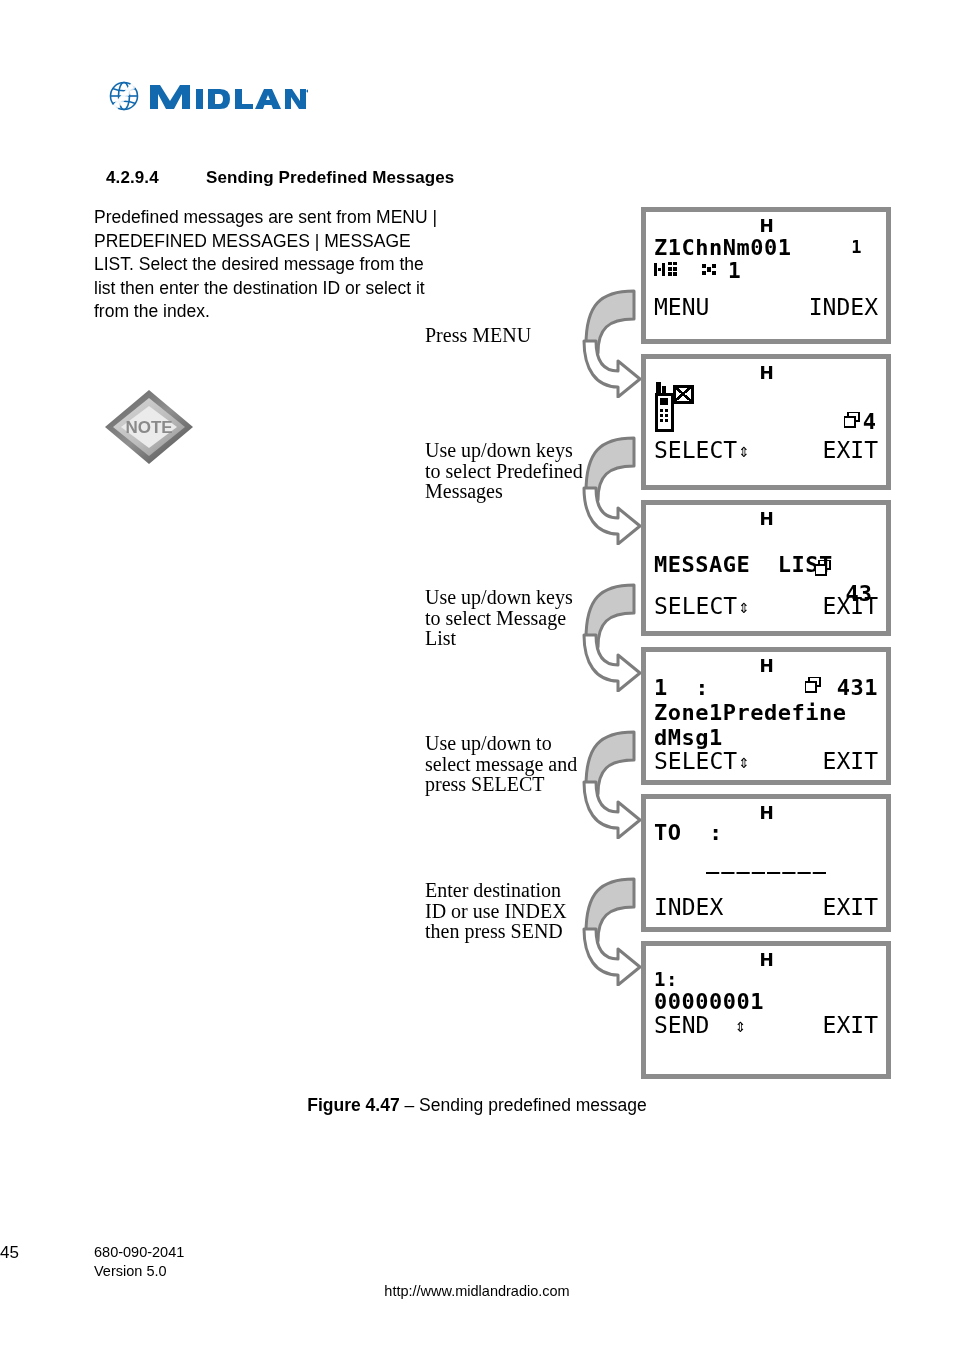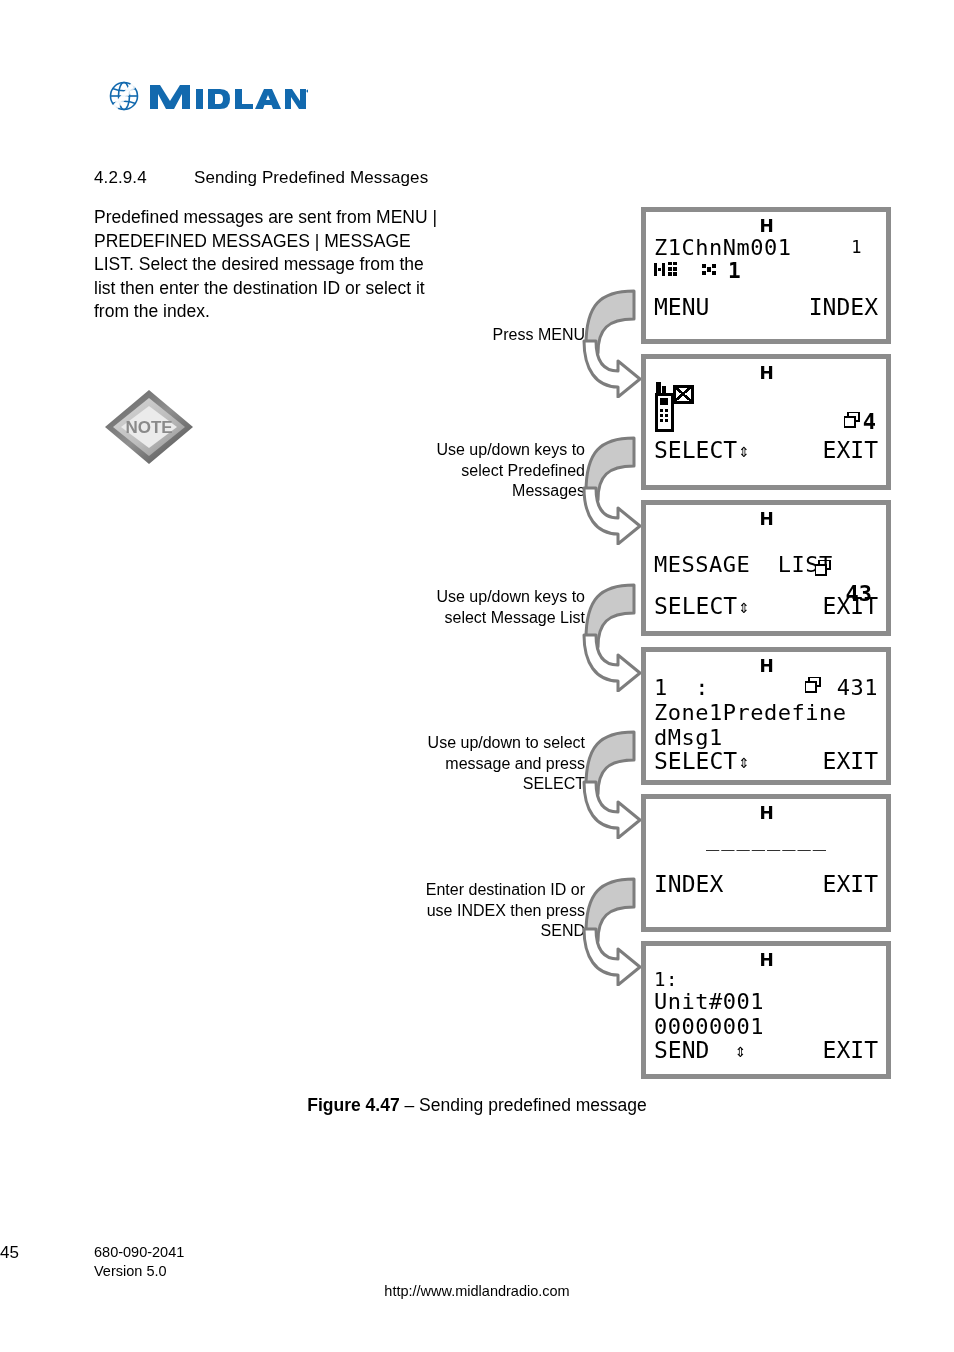--- a/index.html
+++ b/index.html
@@ -13,36 +13,36 @@
     overflow: hidden;
   }
 
   
   .logo-wrap { position:absolute; left:104px; top:76px; display:flex; align-items:center; }
   .logo-globe { width:40px; height:40px; position:relative; margin-right:4px; }
   .logo-text { font-size:0; line-height:0; }
   .logo-text svg { display:block; }
 
   
-  .heading { position:absolute; left:94px; top:168px; font-size:17px; font-weight:normal; letter-spacing:0.1px; }
+  .heading { position:absolute; left:106px; top:168px; font-size:17px; font-weight:bold; letter-spacing:0.1px; }
   .heading .num { display:inline-block; width:100px; }
 
   
   .para {
     position:absolute; left:94px; top:206px; width:345px;
     font-size:17.5px; line-height:23.5px; color:#000;
   }
 
   
   .note-icon { position:absolute; left:101px; top:386px; width:96px; height:82px; }
 
   
   .step-label {
-    position:absolute; width:160px; text-align:right;
-    font-size:16px; line-height:20.5px; color:#000;
+    position:absolute; width:160px; text-align:left;
+    font-size:20px; line-height:20.5px; color:#000;font-family:Liberation Serif, serif;
   }
 
   
   .arrow { position:absolute; width:66px; height:115px; }
 
   
   .lcd {
     position:absolute; left:641px; width:250px;
     border:5px solid #8c8c8c;
     background:#ffffff;
@@ -50,21 +50,21 @@
   }
   .lcd-inner { position:relative; width:100%; height:100%; }
 
   .lcd-head {
     text-align:center; font-size:17px; font-weight:bold;
     font-family:"DejaVu Sans", sans-serif; line-height:18px;
     letter-spacing:-1px;
   }
   .lcd-line {
     font-family:"DejaVu Sans Mono", monospace;
-    font-size:22px; font-weight:normal; line-height:25px;
+    font-size:22px; font-weight:bold; line-height:25px;
     letter-spacing:0.5px; white-space:pre;
   }
   .lcd-line.small { font-size:19px; line-height:22px; }
   .lcd-soft {
     display:flex; justify-content:space-between; align-items:flex-end;
     font-family:"DejaVu Sans Mono", monospace;
     font-size:23px; line-height:26px; letter-spacing:0px; white-space:pre;
   }
   .lcd-soft .left { display:flex; align-items:center; }
   .lcd-soft .right { }
@@ -307,33 +307,33 @@
         <span class="updown">⇕</span>
       </span>
       <span class="right">EXIT</span>
     </div>
   </div>
 </div>
 
 <div class="lcd" style="top:794px; height:138px;">
   <div class="lcd-inner">
     <div class="lcd-head">H</div>
+    <div class="lcd-line" style="margin-top:-2px;">TO  :</div>
     <div class="lcd-line" style="padding-left:52px; margin-top:4px; letter-spacing:2px;">________</div>
     <div class="lcd-soft" style="margin-top:20px;">
       <span class="left">INDEX</span>
       <span class="right">EXIT</span>
     </div>
   </div>
 </div>
 
 <div class="lcd" style="top:941px; height:138px;">
   <div class="lcd-inner">
     <div class="lcd-head">H</div>
     <div class="lcd-line small" style="line-height:20px;">1:</div>
-    <div class="lcd-line">Unit#001</div>
     <div class="lcd-line">00000001</div>
     <div class="lcd-soft" style="margin-top:-2px;">
       <span class="left">
         <span>SEND</span>
         <span class="updown" style="margin-left:24px;">⇕</span>
       </span>
       <span class="right">EXIT</span>
     </div>
   </div>
 </div>

